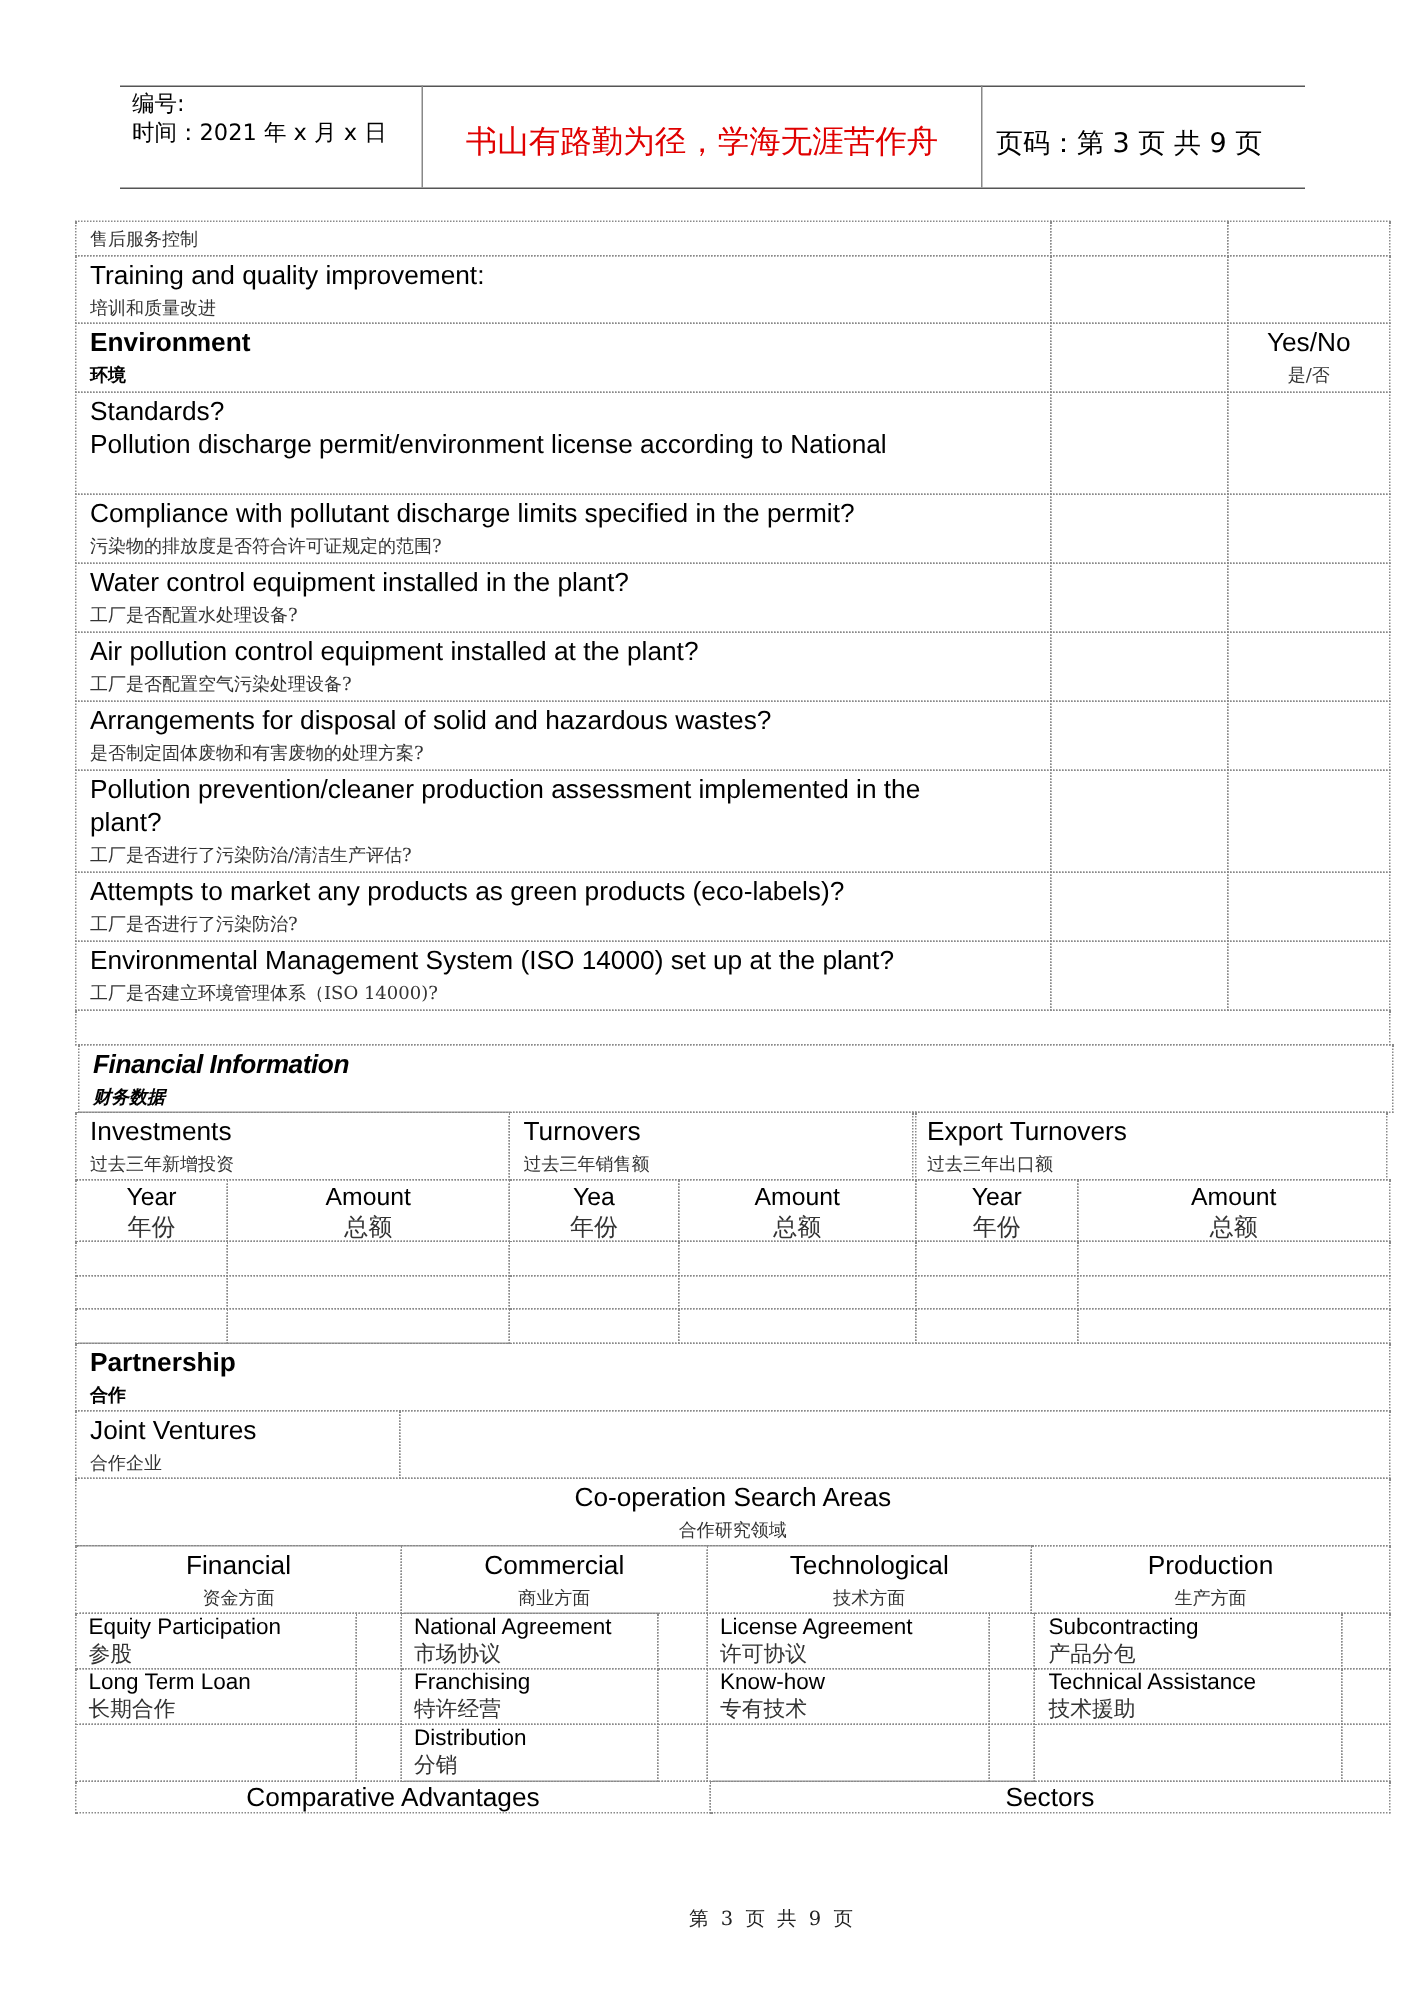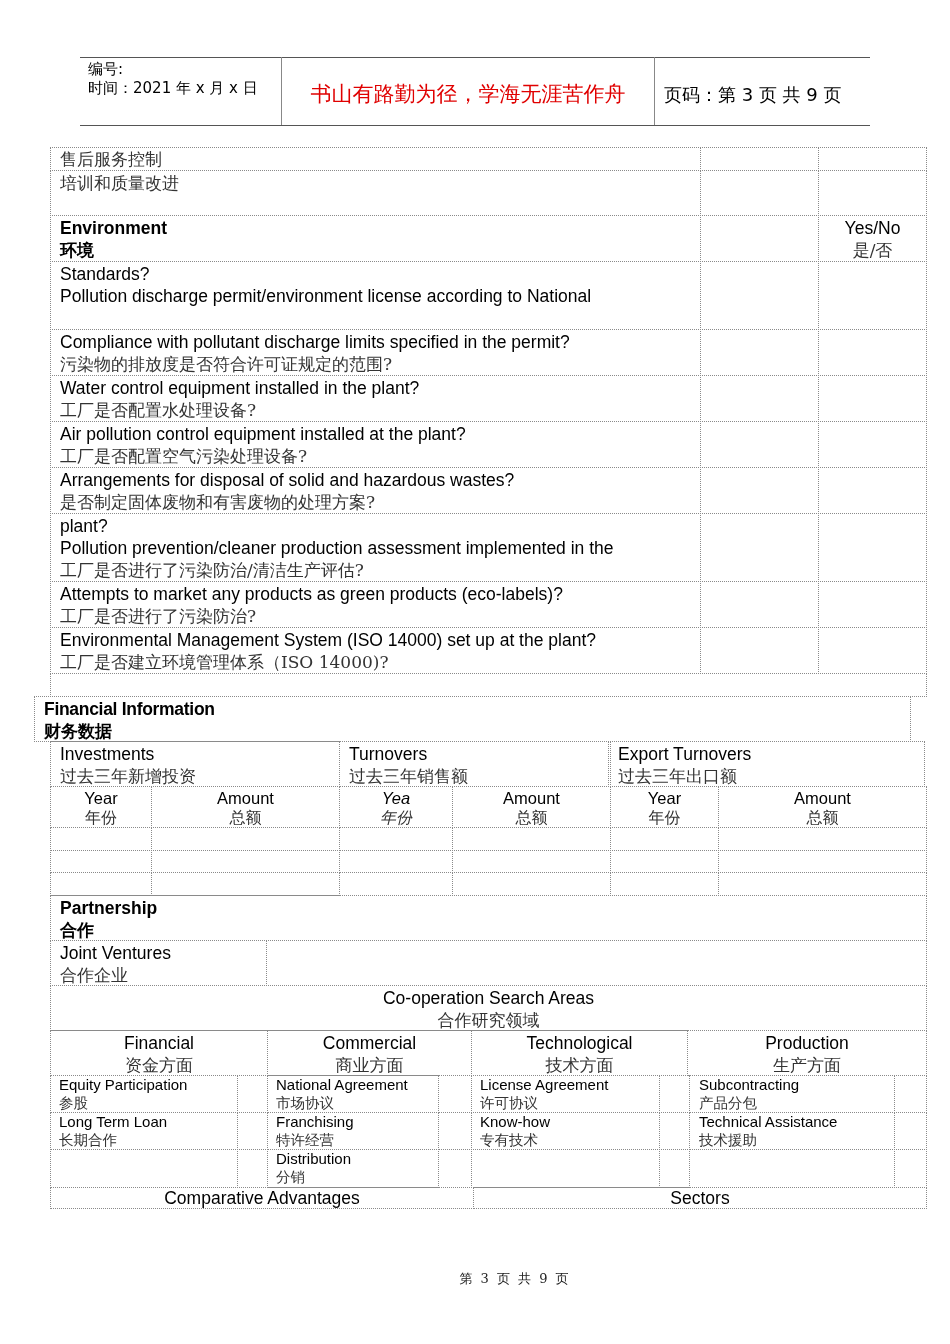--- a/index.html
+++ b/index.html
@@ -11,21 +11,21 @@
   
   .hdr-line{position:absolute;left:80px;width:790px;height:0;border-top:1px solid #555;}
   .hdr-vline{position:absolute;top:57px;height:68px;width:0;border-left:1px solid #888;}
   .hdr-left{left:88px;top:60px;font-size:15px;line-height:19px;font-family:"DejaVu Sans",sans-serif;}
   .hdr-motto{left:282px;width:372px;top:80px;font-size:21px;text-align:center;color:#e00000;font-family:"DejaVu Sans",sans-serif;}
   .hdr-page{left:664px;top:83px;font-size:18px;font-family:"DejaVu Sans",sans-serif;}
 
   
   .cell{position:absolute;box-sizing:border-box;border:1px dotted #8a8a8a;}
   .en{font-size:17.5px;line-height:22px;}
-  .cn{font-size:17px;line-height:22px;}
+  .cn{font-size:12px;line-height:22px;}
   .txt{position:absolute;left:9px;top:1px;}
   .small .en{font-size:15px;line-height:18px;}
   .small .cn{font-size:14.5px;line-height:19px;}
   .bold{font-weight:bold;}
   .footer{position:absolute;left:0;width:950px;top:1270px;text-align:center;font-size:13px;font-family:"DejaVu Serif",serif;color:#222;letter-spacing:2px;margin-left:40px;}
 </style>
 </head>
 <body>
 
 <div>
@@ -44,20 +44,21 @@
 <div>
 
   <div class="cell" style="left:50px;top:147px;width:651px;height:24px;">
     <div class="txt cn zh" style="top:0px;">售后服务控制</div>
   </div>
   <div class="cell" style="left:700px;top:147px;width:119px;height:24px;"></div>
   <div class="cell" style="left:818px;top:147px;width:109px;height:24px;"></div>
 
   <div class="cell" style="left:50px;top:170px;width:651px;height:46px;">
     <div class="txt">
+      <div class="en">Training and quality improvement:</div>
       <div class="cn zh">培训和质量改进</div>
     </div>
   </div>
   <div class="cell" style="left:700px;top:170px;width:119px;height:46px;"></div>
   <div class="cell" style="left:818px;top:170px;width:109px;height:46px;"></div>
 
   <div class="cell" style="left:50px;top:215px;width:651px;height:47px;">
     <div class="txt">
       <div class="en bold">Environment</div>
       <div class="cn zhb">环境</div>
@@ -111,22 +112,22 @@
     <div class="txt">
       <div class="en">Arrangements for disposal of solid and hazardous wastes?</div>
       <div class="cn zh">是否制定固体废物和有害废物的处理方案?</div>
     </div>
   </div>
   <div class="cell" style="left:700px;top:467px;width:119px;height:47px;"></div>
   <div class="cell" style="left:818px;top:467px;width:109px;height:47px;"></div>
 
   <div class="cell" style="left:50px;top:513px;width:651px;height:69px;">
     <div class="txt">
+      <div class="en">Pollution prevention/cleaner production assessment implemented in the</div>
       <div class="en">plant?</div>
-      <div class="en">Pollution prevention/cleaner production assessment implemented in the</div>
       <div class="cn zh">工厂是否进行了污染防治/清洁生产评估?</div>
     </div>
   </div>
   <div class="cell" style="left:700px;top:513px;width:119px;height:69px;"></div>
   <div class="cell" style="left:818px;top:513px;width:109px;height:69px;"></div>
 
   <div class="cell" style="left:50px;top:581px;width:651px;height:47px;">
     <div class="txt">
       <div class="en">Attempts to market any products as green products (eco-labels)?</div>
       <div class="cn zh">工厂是否进行了污染防治?</div>
@@ -139,21 +140,21 @@
     <div class="txt">
       <div class="en">Environmental Management System (ISO 14000) set up at the plant?</div>
       <div class="cn zh">工厂是否建立环境管理体系（ISO 14000)?</div>
     </div>
   </div>
   <div class="cell" style="left:700px;top:627px;width:119px;height:47px;"></div>
   <div class="cell" style="left:818px;top:627px;width:109px;height:47px;"></div>
 
   <div class="cell" style="left:50px;top:673px;width:877px;height:24px;"></div>
 
-  <div class="cell" style="left:34px;top:696px;width:877px;height:46px;">
+  <div class="cell" style="left:52px;top:696px;width:877px;height:46px;font-style:italic;">
     <div class="txt">
       <div class="en bold" style="letter-spacing:-0.3px;">Financial Information</div>
       <div class="cn zhb">财务数据</div>
     </div>
   </div>
 
   <div class="cell" style="left:50px;top:741px;width:290px;height:46px;">
     <div class="txt">
       <div class="en">Investments</div>
       <div class="cn zh">过去三年新增投资</div>
@@ -177,21 +178,21 @@
       <div class="en" style="font-size:16.5px;line-height:20px;">Year</div>
       <div class="cn zh" style="font-size:16px;line-height:20px;">年份</div>
     </div>
   </div>
   <div class="cell" style="left:151px;top:786px;width:189px;height:42px;">
     <div class="abs" style="left:0;right:0;top:1px;text-align:center;">
       <div class="en" style="font-size:16.5px;line-height:20px;">Amount</div>
       <div class="cn zh" style="font-size:16px;line-height:20px;">总额</div>
     </div>
   </div>
-  <div class="cell" style="left:339px;top:786px;width:114px;height:42px;font-style:italic;">
+  <div class="cell" style="left:339px;top:786px;width:114px;height:42px;">
     <div class="abs" style="left:0;right:0;top:1px;text-align:center;">
       <div class="en" style="font-size:16.5px;line-height:20px;">Yea</div>
       <div class="cn zh" style="font-size:16px;line-height:20px;">年份</div>
     </div>
   </div>
   <div class="cell" style="left:452px;top:786px;width:159px;height:42px;">
     <div class="abs" style="left:0;right:0;top:1px;text-align:center;">
       <div class="en" style="font-size:16.5px;line-height:20px;">Amount</div>
       <div class="cn zh" style="font-size:16px;line-height:20px;">总额</div>
     </div>

